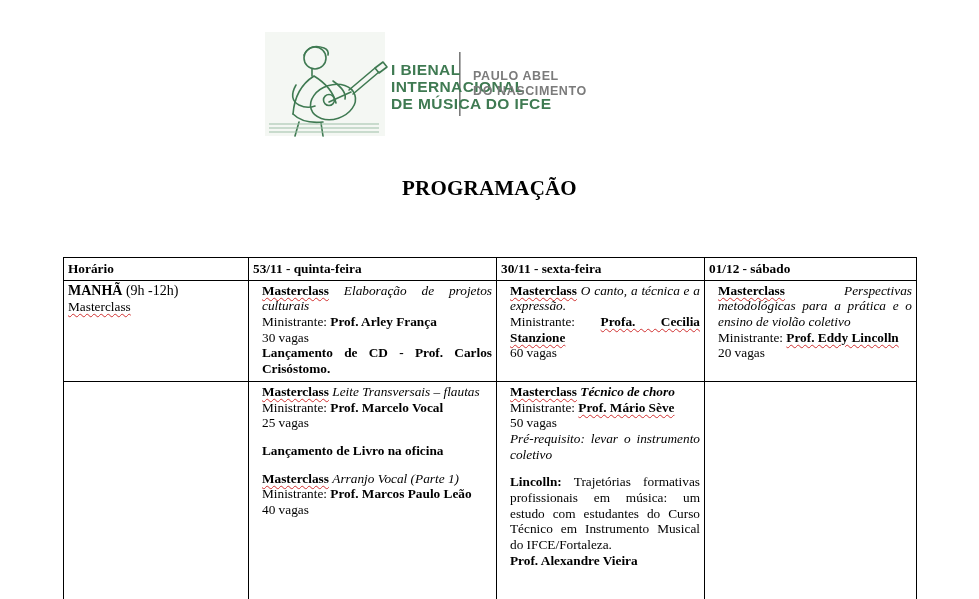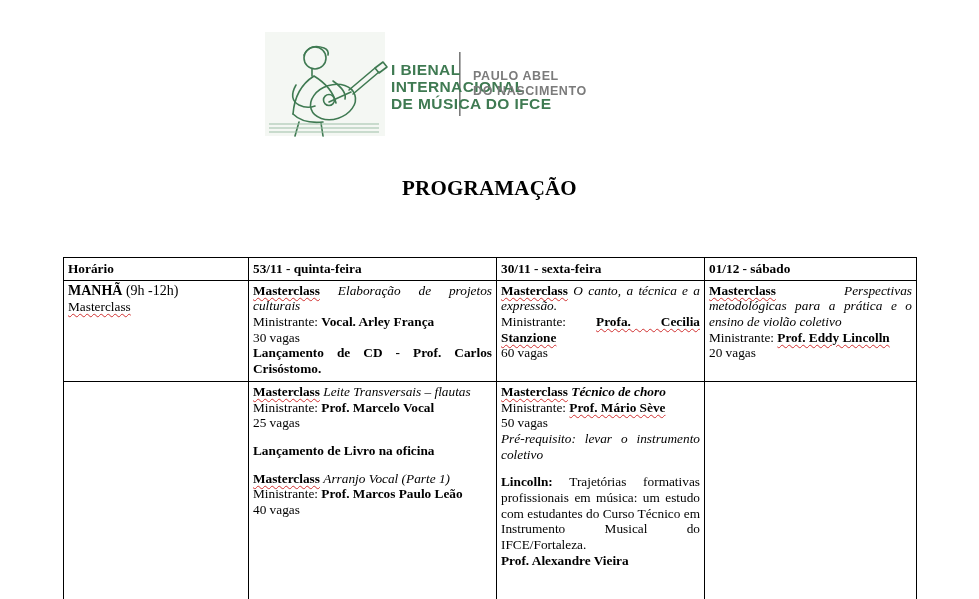--- a/index.html
+++ b/index.html
@@ -63,21 +63,21 @@
   .col-h { width: 185px; }
   .col-a { width: 248px; }
   .col-b { width: 208px; }
   .col-c { width: 212px; }
 
   .hdr td {
     font-weight: bold;
     padding-top: 3px;
     padding-bottom: 3px;
   }
-  .just { text-align: justify; text-justify: inter-word; }
+  .just { text-align: justify; text-justify: inter-word; margin-left: 9px; }
   .bold { font-weight: bold; }
   .ital { font-style: italic; }
   .spell {
     text-decoration: underline;
     text-decoration-style: wavy;
     text-decoration-color: #d03030;
     text-decoration-thickness: 1px;
     text-underline-offset: 2px;
   }
   .gap { height: 12px; }
@@ -170,21 +170,21 @@
           </div>
         </td>
 
         <td>
           <div class="cell-inner just">
             <p>
               <span class="bold spell">Masterclass</span>
               <span class="ital">Elaboração de projetos culturais</span>
             </p>
             <p>
-              <span>Ministrante: </span><span class="bold">Vocal. Arley França</span>
+              <span>Ministrante: </span><span class="bold">Prof. Arley França</span>
             </p>
             <p><span>30 vagas</span></p>
             <p><span class="bold">Lançamento de CD - Prof. Carlos Crisóstomo.</span></p>
           </div>
         </td>
 
         <td>
           <div class="cell-inner just">
             <p>
               <span class="bold spell">Masterclass</span>

